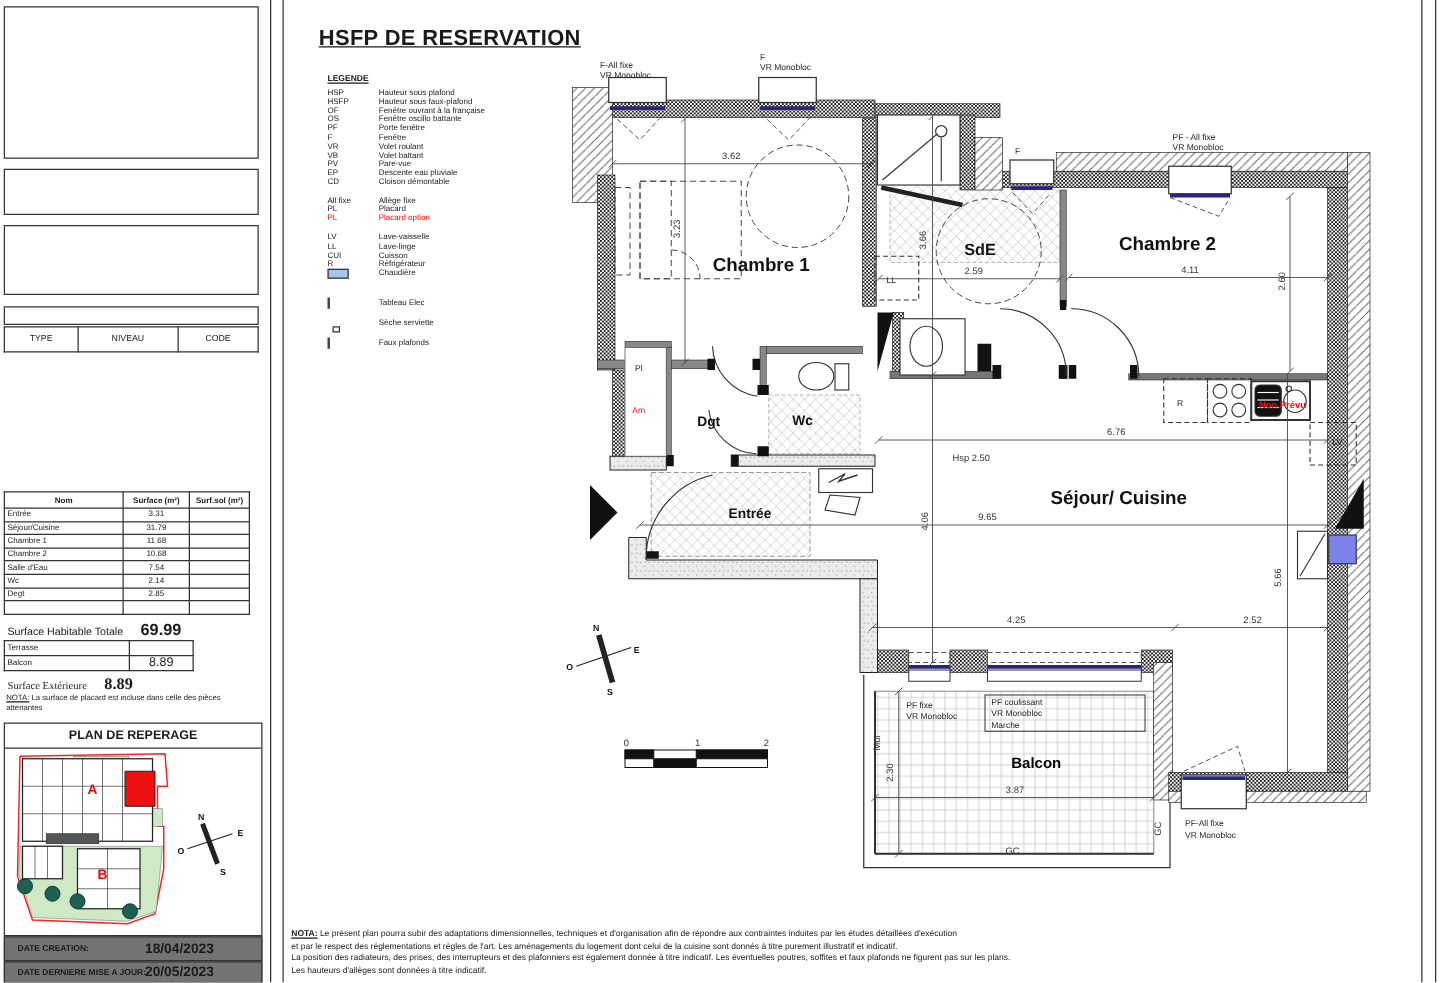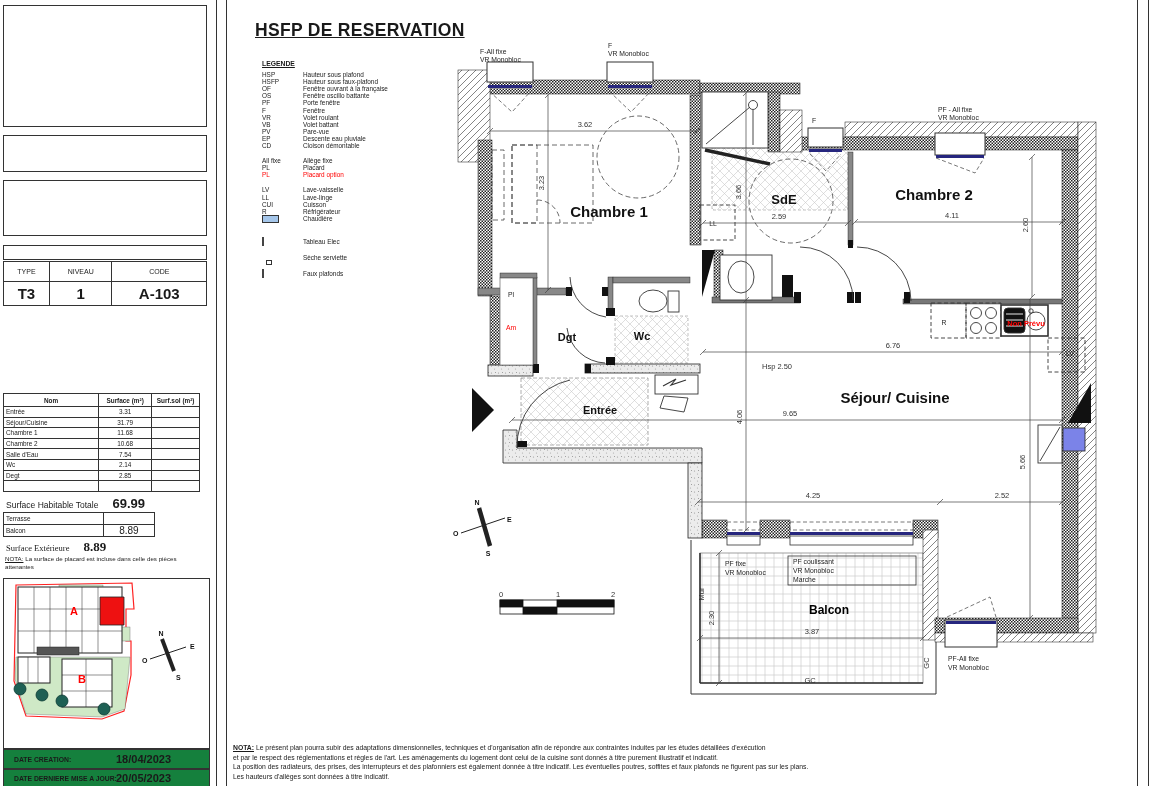--- a/index.html
+++ b/index.html
@@ -17,21 +17,21 @@
   .surf-table td.num{text-align:center;}
   .col-nom{width:95px;}.col-surf{width:52px;}.col-sol{width:46px;}
   .total-row{position:absolute;left:6px;font-size:8.5px;width:200px;}
   .total-row b{font-size:13px;margin-left:14px;}
   .ext-table{position:absolute;left:3px;top:512px;width:152px;font-size:6.4px;}
   .ext-table td{border:1.2px solid #333;height:11px;padding:0 2px;}
   .ext-table td.num{text-align:center;font-size:10px;}
   .sb-nota{position:absolute;left:5px;top:555px;width:195px;font-size:6.2px;line-height:7.5px;}
   .reperage{position:absolute;left:3px;top:578px;width:205px;height:169px;border:1.4px solid #333;}
   .rep-title{height:19px;border-bottom:1.4px solid #333;text-align:center;font-weight:bold;font-size:10px;line-height:19px;}
-  .date-row{position:absolute;left:3px;width:205px;border:1.4px solid #333;display:flex;align-items:center;background:#15803d;}
+  .date-row{position:absolute;left:3px;width:205px;border:1.4px solid #333;display:flex;align-items:center;background:#737373;}
   .date-row .dl{font-size:6.8px;font-weight:bold;padding-left:10px;}
   .date-row .dv{font-size:11px;font-weight:bold;position:absolute;left:112px;}
   
   .vline{position:absolute;top:0;height:786px;width:1.2px;background:#333;}
   
   .main-title{position:absolute;left:255px;top:8px;font-size:17.5px;font-weight:bold;
     text-decoration:underline;letter-spacing:.3px;}
   
   .legend{position:absolute;left:262px;top:60px;width:235px;font-size:6.4px;line-height:7.1px;}
   .legend .lg-title{font-weight:bold;text-decoration:underline;margin-bottom:4px;font-size:6.8px;}
@@ -69,25 +69,20 @@
   <div class="sb-box" style="top:180px;height:54px;"></div>
   <div class="sb-box" style="top:245px;height:13px;"></div>
 
   <table class="type-table">
     <tbody>
         <tr>
       <th>TYPE</th>
       <th>NIVEAU</th>
       <th>CODE</th>
     </tr>
-    <tr>
-      <td>T3</td>
-      <td>1</td>
-      <td>A-103</td>
-    </tr>
   </tbody>
     </table>
 
   <table class="surf-table">
     <tbody>
         <tr>
       <th class="col-nom">Nom</th>
       <th class="col-surf">Surface (m²)</th>
       <th class="col-sol">Surf.sol (m²)</th>
     </tr>
@@ -153,20 +148,21 @@
 
   <div class="total-row" style="top:539px;font-family:Liberation Serif, serif;">
     <span>Surface Extérieure</span><b>8.89</b>
   </div>
 
   <div class="sb-nota">
     <u>NOTA:</u> <span>La surface de placard est incluse dans celle des pièces attenantes</span>
   </div>
 
   <div class="reperage">
+    <div class="rep-title">PLAN DE REPERAGE</div>
     <svg width="202" height="146" viewBox="0 0 202 146">
 
       <polygon points="12,6 128,4 130,30 122,30 122,62 127,62 127,96 120,132 98,140 22,137 10,102" fill="#ffffff" stroke="#ff2222" stroke-width="1.2"></polygon>
 
       <g>
         <polygon points="12,78 126,78 121,130 98,138 22,135 11,100" fill="#cfe9c6" stroke="#666" stroke-width="0.4"></polygon>
         <rect x="55" y="6" width="44" height="9" fill="#cfe9c6" stroke="#666" stroke-width="0.4"></rect>
         <rect x="92" y="48" width="34" height="14" fill="#cfe9c6" stroke="#666" stroke-width="0.4"></rect>
       </g>
 

